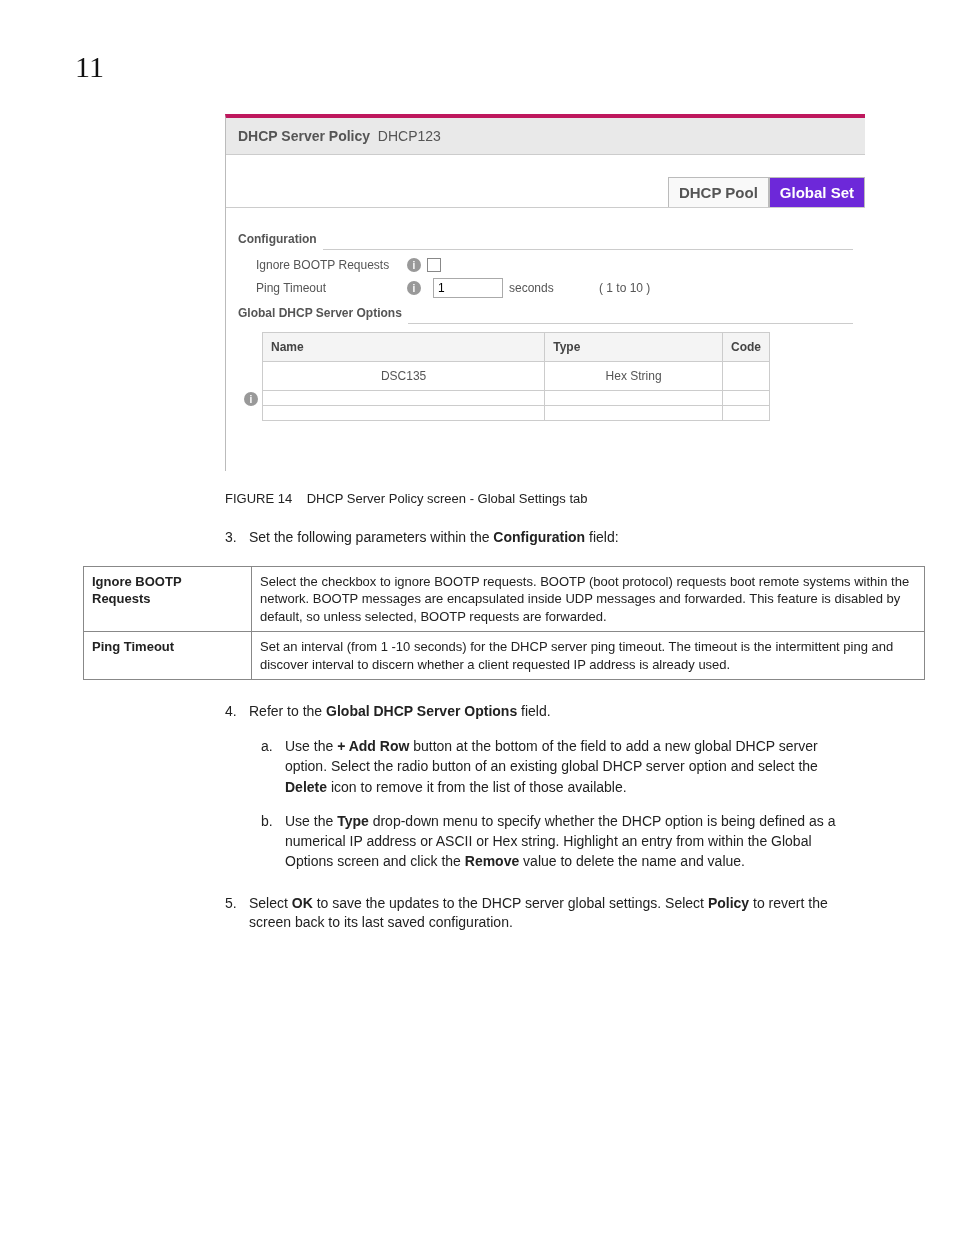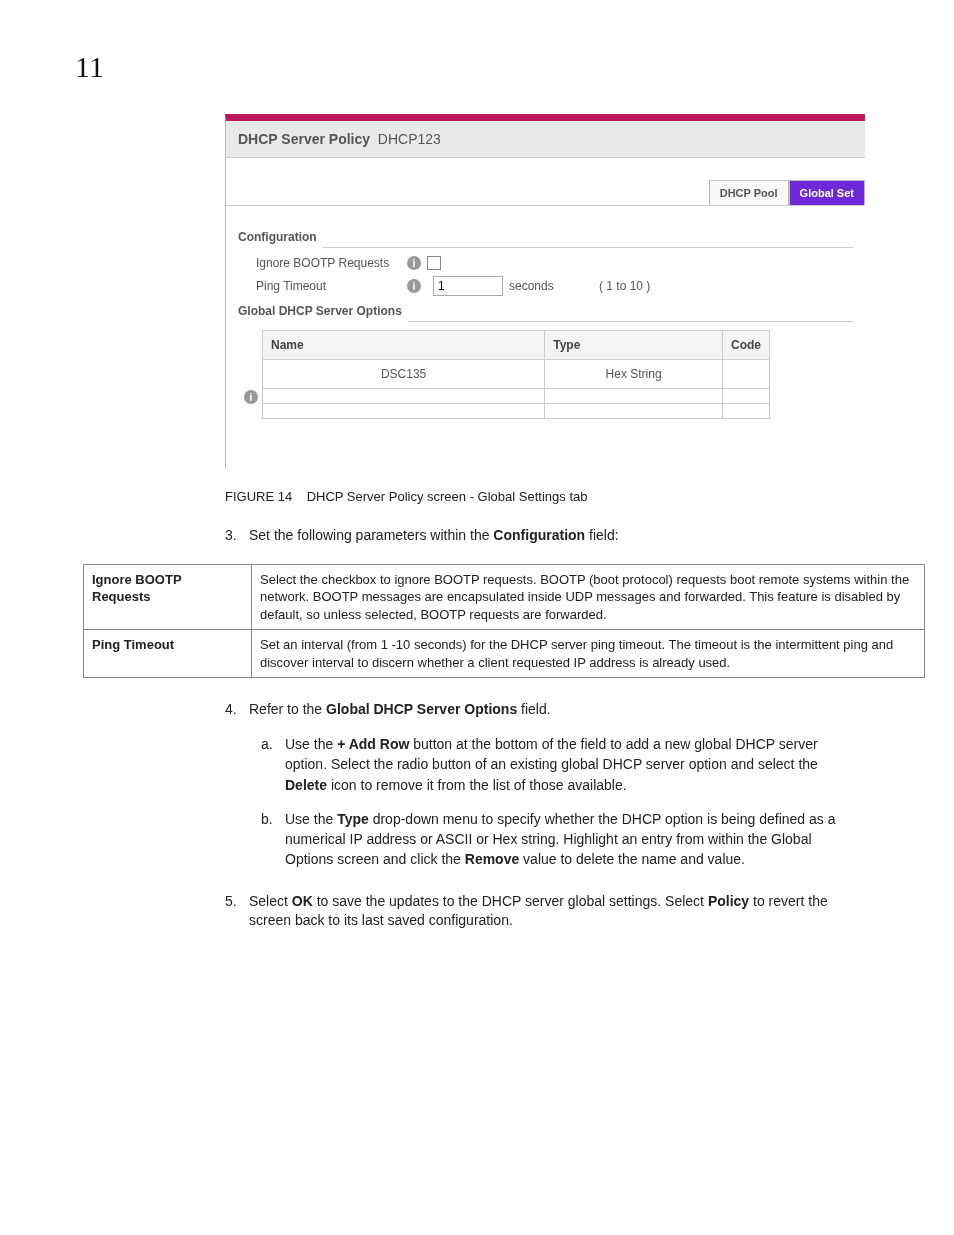--- a/index.html
+++ b/index.html
@@ -1,23 +1,23 @@
 <!DOCTYPE html>
 <html><head>
   <meta charset="utf-8">
   <style>
     * { box-sizing: border-box; margin: 0; padding: 0; }
     body { font-family: Arial, Helvetica, sans-serif; background: #fff; width: 954px; color: #222; }
     .page { position: relative; padding: 50px 75px 80px 75px; }
     .page-number { font-size: 30px; font-weight: 400; font-family: Georgia, serif; color: #111; margin-bottom: 30px; }
-    .screenshot { margin-left: 150px; border-top: 7px solid #be185d; border-left: 1px solid #bbb; width: 640px; background: #fff; }
+    .screenshot { margin-left: 150px; border-top: 4px solid #be185d; border-left: 1px solid #bbb; width: 640px; background: #fff; }
     .shot-header { background: #e9e9e9; padding: 10px 12px; font-size: 14px; color: #555; border-bottom:1px solid #ccc;}
     .shot-header b { color:#555; }
     .shot-tabs-row { display:flex; justify-content:flex-end; border-bottom:1px solid #ccc; padding-top:22px; }
-    .tab { font-size:11px; font-weight:bold; padding:6px 10px; border:1px solid #bbb; border-bottom:none; background:#f9f9f9; color:#555;}
+    .tab { font-size:15px; font-weight:bold; padding:6px 10px; border:1px solid #bbb; border-bottom:none; background:#f9f9f9; color:#555;}
     .tab.active { background:#6d28d9; color:#fff;}
     .shot-body { padding:24px 12px 50px 12px; font-size:12px; color:#555;}
     .section-label { font-weight:bold; color:#555; display:inline-block; margin-bottom:6px;}
     .hrline { border-bottom:1px solid #ccc; flex:1; margin-left:6px; margin-bottom:2px;}
     .section-row { display:flex; align-items:flex-end; margin-bottom:6px;}
     .form-row { display:flex; align-items:center; margin:6px 0 6px 18px; font-size:12px;}
     .form-row .label { width:145px; }
     .info-icon { display:inline-flex; width:14px; height:14px; border-radius:50%; background:#999; color:#fff; font-size:10px; font-weight:bold; align-items:center; justify-content:center; margin:0 6px;}
     .chk { width:14px; height:14px; border:1px solid #888; display:inline-block; background:#fff; vertical-align:middle;}
     .txtfield { width:70px; height:20px; border:1px solid #aaa; background:#fff; padding:0 4px; font-size:12px; margin:0 6px;}

